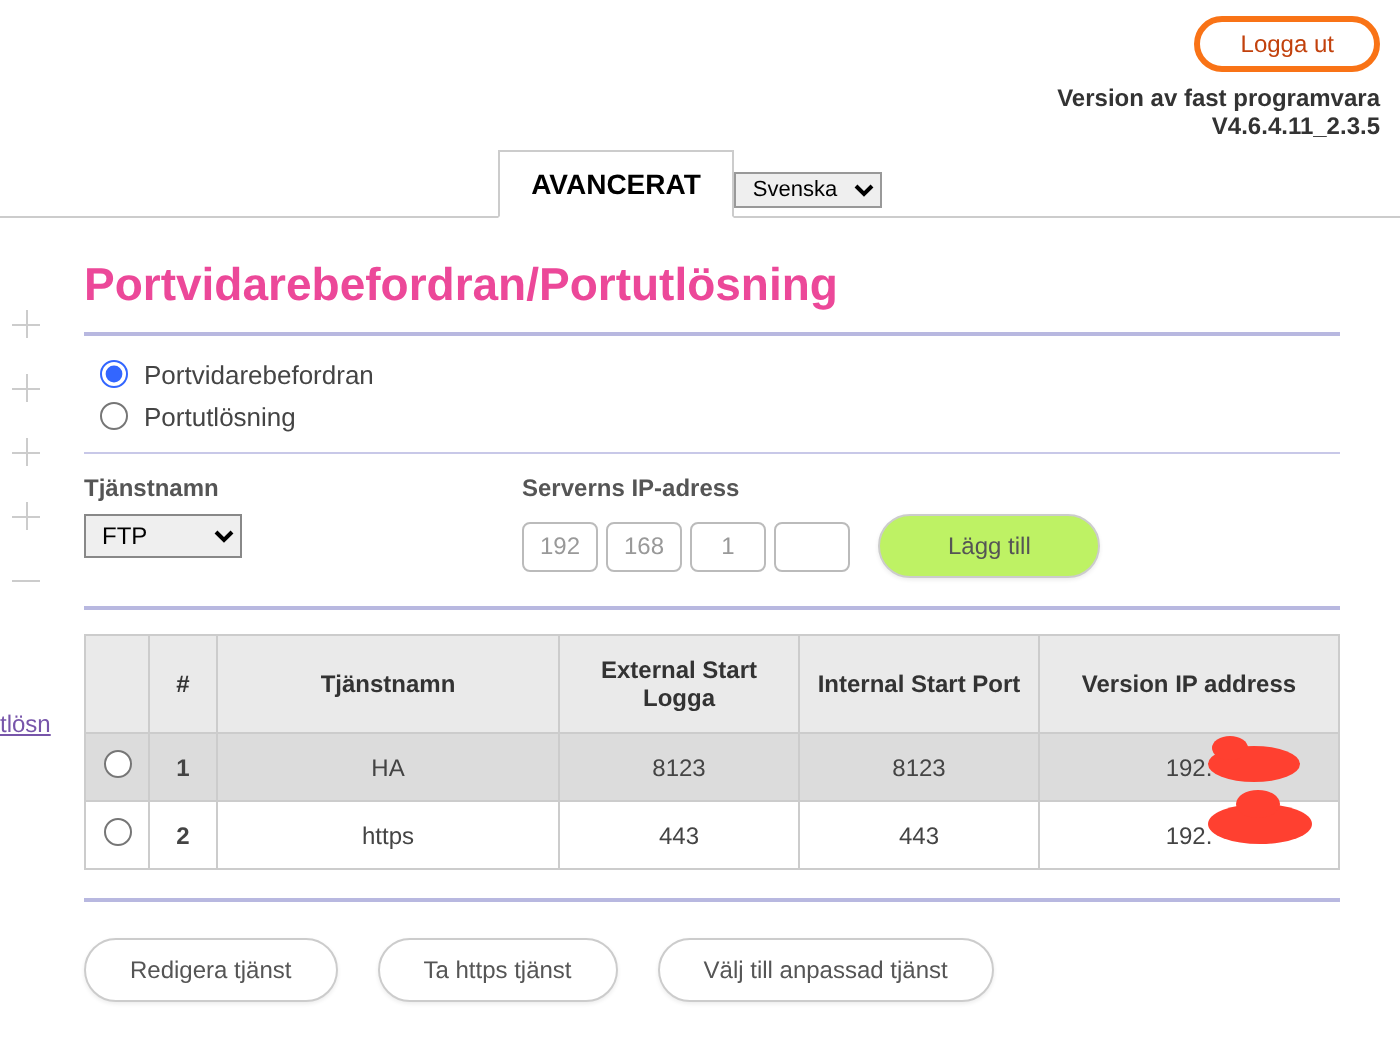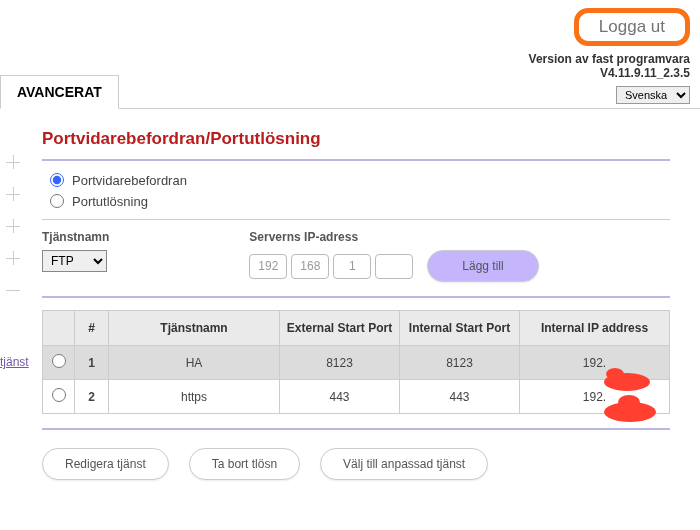--- a/index.html
+++ b/index.html
@@ -16,45 +16,45 @@
       position: relative;
     }
     .top-right {
       position: absolute;
       top: 8px;
       right: 10px;
       text-align: right;
     }
     .logout-btn {
       background: #fff;
-      border: 5px solid #f97316;
+      border: 3px solid #f97316;
       border-radius: 14px;
       padding: 4px 20px;
-      color: #737373;
-      font-size: 17px;
+      color: #c2410c;
+      font-size: 12px;
       cursor: pointer;
     }
     .version-label {
       margin-top: 6px;
       font-size: 12px;
       color: #333;
       font-weight: bold;
       text-align: right;
     }
     .version-value {
       font-size: 12px;
       color: #333;
       font-weight: bold;
     }
     .tab-container {
       margin-top: 75px;
       border-bottom: 1px solid #ccc;
       display: flex;
       align-items: flex-end;
-      justify-content: space-between;
+      justify-content: center;
       padding-right: 10px;
     }
     .tab {
       border: 1px solid #ccc;
       border-bottom: 1px solid #fff;
       padding: 8px 16px;
       font-weight: bold;
       font-size: 14px;
       background: #fff;
       margin-bottom: -1px;
@@ -65,22 +65,22 @@
       font-size: 11px;
       padding: 1px 4px;
       width: 74px;
       margin-bottom: 4px;
     }
     .content {
       padding: 20px 30px 10px 42px;
       position: relative;
     }
     .page-title {
-      color: #b91c1c;
-      font-size: 17px;
+      color: #ec4899;
+      font-size: 23px;
       font-weight: bold;
       margin-bottom: 10px;
     }
     .hr-purple {
       border: none;
       border-top: 2px solid #b8b8e0;
       margin-bottom: 12px;
     }
     .hr-light {
       border: none;
@@ -122,40 +122,40 @@
     .field-label {
       font-size: 12px;
       color: #555;
       font-weight: bold;
       margin-bottom: 6px;
     }
     .dropdown {
       border: 1px solid #888;
       font-size: 12px;
       padding: 2px 4px;
-      width: 65px;
+      width: 79px;
     }
     .ip-boxes {
       display: flex;
       gap: 4px;
       align-items: center;
     }
     .ip-box {
       border: 1px solid #bbb;
       border-radius: 4px;
       width: 38px;
       height: 25px;
       text-align: center;
       font-size: 12px;
       color: #999;
     }
     .add-btn {
       border: 1px solid #ccc;
       border-radius: 18px;
-      background: #c4b5fd;
+      background: #bef264;
       padding: 8px 34px;
       font-size: 12px;
       color: #555;
       cursor: pointer;
       margin-left: 14px;
       box-shadow: 0 1px 2px rgba(0,0,0,0.08);
     }
     .table {
       width: 100%;
       border-collapse: collapse;
@@ -250,32 +250,32 @@
       background: #ff4030;
       border-radius: 50%;
     }
   </style>
 </head>
 <body>
 
 <div class="top-right">
   <button class="logout-btn">Logga ut</button>
   <div class="version-label">Version av fast programvara</div>
-  <div class="version-value">V4.11.9.11_2.3.5</div>
+  <div class="version-value">V4.6.4.11_2.3.5</div>
 </div>
 
 <div class="left-icons">
   <div class="plus-icon"></div>
   <div class="plus-icon"></div>
   <div class="plus-icon"></div>
   <div class="plus-icon"></div>
   <div class="minus-icon"></div>
 </div>
 
-<div class="left-link">tjänst</div>
+<div class="left-link">tlösn</div>
 
 <div class="tab-container">
   <div class="tab">AVANCERAT</div>
   <select class="lang-select">
     <option>Svenska</option>
   </select>
 </div>
 
 <div class="content">
   <div class="page-title">Portvidarebefordran/Portutlösning</div>
@@ -317,23 +317,23 @@
   </div>
 
   <hr class="hr-purple" style="margin-top:14px;">
 
   <table class="table">
     <thead>
       <tr>
         <th style="width:32px;"></th>
         <th style="width:34px;">#</th>
         <th>Tjänstnamn</th>
-        <th style="width:120px;">External Start Port</th>
+        <th style="width:120px;">External Start Logga</th>
         <th style="width:120px;">Internal Start Port</th>
-        <th style="width:150px;">Internal IP address</th>
+        <th style="width:150px;">Version IP address</th>
       </tr>
     </thead>
     <tbody>
       <tr class="selected">
         <td><input type="radio" class="row-radio" name="rowsel" style=""></td>
         <td style="font-weight:bold;">1</td>
         <td>HA</td>
         <td>8123</td>
         <td>8123</td>
         <td style="position:relative;">192.</td>
@@ -346,21 +346,21 @@
         <td>443</td>
         <td>192.</td>
       </tr>
     </tbody>
   </table>
 
   <hr class="hr-purple" style="margin-top:14px;">
 
   <div class="bottom-buttons">
     <button class="action-btn">Redigera tjänst</button>
-    <button class="action-btn">Ta bort tlösn</button>
+    <button class="action-btn">Ta https tjänst</button>
     <button class="action-btn">Välj till anpassad tjänst</button>
   </div>
 </div>
 
 <div class="redact" style="right:50px;top:373px;width:46px;height:18px;"></div>
 <div class="redact" style="right:76px;top:368px;width:18px;height:12px;"></div>
 <div class="redact" style="right:44px;top:402px;width:52px;height:20px;"></div>
 <div class="redact" style="right:60px;top:395px;width:22px;height:14px;"></div>
 
 </body></html>

